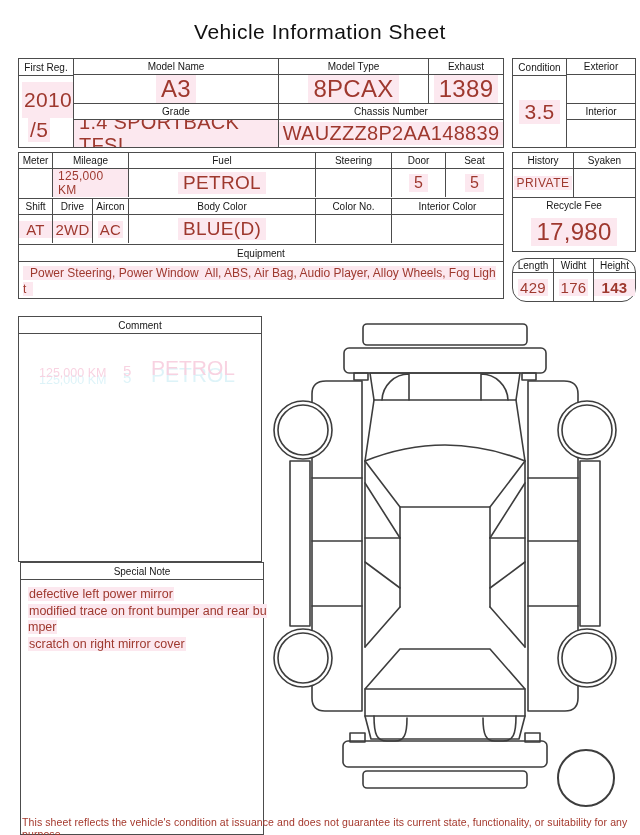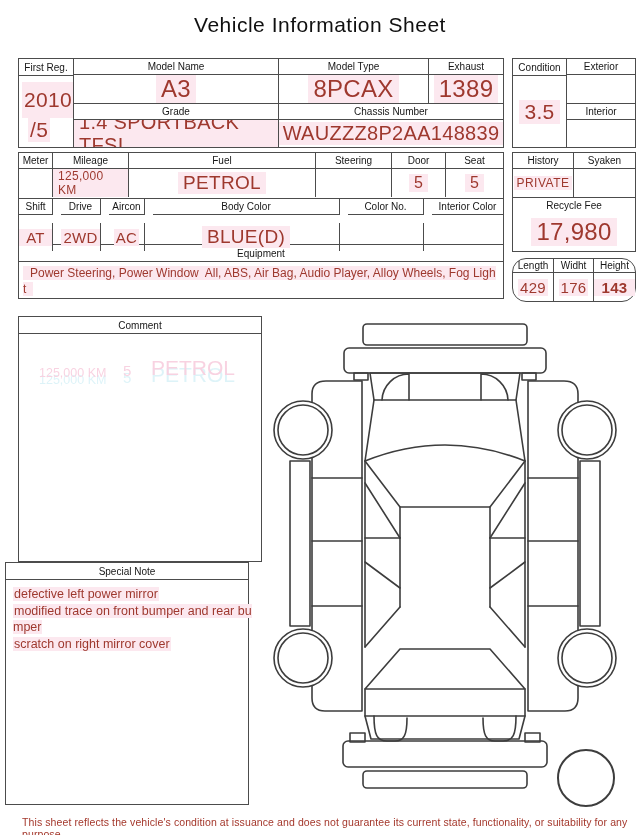--- a/index.html
+++ b/index.html
@@ -1,21 +1,21 @@
 <!DOCTYPE html>
 <html><head>
 <meta charset="utf-8">
 <style>
   html,body { margin:0; padding:0; background:#fff; }
   #sheet {
     position:relative; width:640px; height:835px; background:#fff;
     font-family:"Liberation Sans", sans-serif; overflow:hidden;
   }
   .title {
-    position:absolute; left:0; top:13px; width:640px; text-align:center;
+    position:absolute; left:0; top:20px; width:640px; text-align:center;
     font-size:21px; color:#101010; letter-spacing:.5px;
   }
   .box { position:absolute; border:1px solid #4c4c4c; background:#fff; box-sizing:border-box; }
   .grid { display:grid; width:100%; height:100%; }
   .cell { box-sizing:border-box; display:flex; align-items:center; justify-content:center; overflow:hidden; }
   .br { border-right:1px solid #4c4c4c; }
   .bb { border-bottom:1px solid #4c4c4c; }
   .lbl { font-size:10px; color:#161616; white-space:nowrap; }
   .val { color:#9e382e; letter-spacing:.3px; }
   .hl  { background:#fce8ef; padding:0 5px; }
@@ -117,21 +117,21 @@
           <span class="hl">PETROL</span>
         </div>
       <div class="cell val br"></div>
       <div class="cell val fs16 br">
           <span class="hl">5</span>
         </div>
       <div class="cell val fs16">
           <span class="hl">5</span>
         </div>
     </div>
-    <div class="grid bb" style="grid-template-columns:34px 40px 36px 187px 76px 1fr; grid-template-rows:16px 28px; height:45px;gap:8px;">
+    <div class="grid bb" style="grid-template-columns:34px 40px 36px 187px 76px 1fr; grid-template-rows:16px 28px; height:45px;">
       <div class="cell lbl br bb">Shift</div>
       <div class="cell lbl br bb">Drive</div>
       <div class="cell lbl br bb">Aircon</div>
       <div class="cell lbl br bb">Body Color</div>
       <div class="cell lbl br bb">Color No.</div>
       <div class="cell lbl bb">Interior Color</div>
       <div class="cell val fs15 br">
           <span class="hl" style="padding:0 14px;">AT</span>
         </div>
       <div class="cell val fs15 br">
@@ -192,21 +192,21 @@
   <div class="box" style="left:18px; top:316px; width:244px; height:246px;">
     <div class="panel-hdr">Comment</div>
     <div class="panel-body" style="height:228px;">
       <span class="ghost" style="left:20px; top:32px; font-size:12.5px;">125,000 KM</span>
       <span class="ghost" style="left:104px; top:28px; font-size:15px;">5</span>
       <span class="ghost" style="left:132px; top:22px; font-size:21px;">PETROL</span>
       <span></span>
     </div>
   </div>
 
-  <div class="box" style="left:5px; top:562px; width:244px; height:243px;">
+  <div class="box" style="left:20px; top:562px; width:244px; height:273px;">
     <div class="panel-hdr">Special Note</div>
     <div class="panel-body" style="padding:6px 5px 0 7px;">
       <div class="note-line"><span class="hl">defective left power mirror</span></div>
       <div class="note-line"><span class="hl">modified trace on front bumper and rear bumper</span></div>
       <div class="note-line"><span class="hl">scratch on right mirror cover</span></div>
     </div>
   </div>
 
   <svg class="diagram" width="370" height="505" viewBox="0 0 370 505">
     <g fill="none" stroke="#3d3d3d" stroke-width="1.6" stroke-linejoin="round" stroke-linecap="round">

